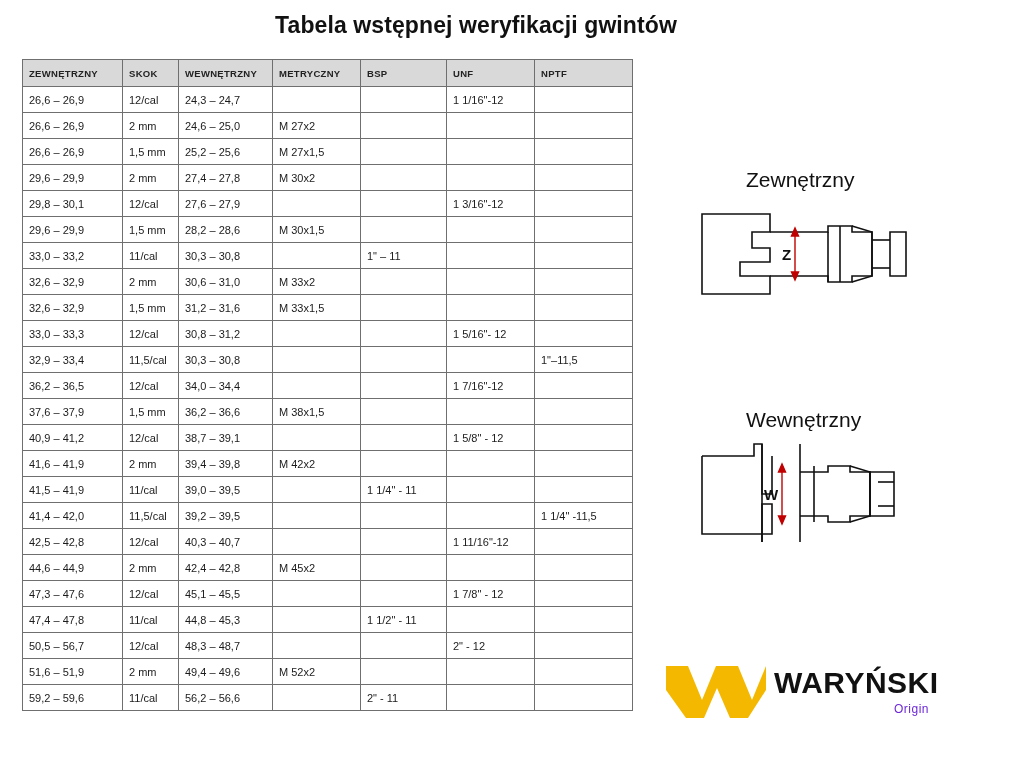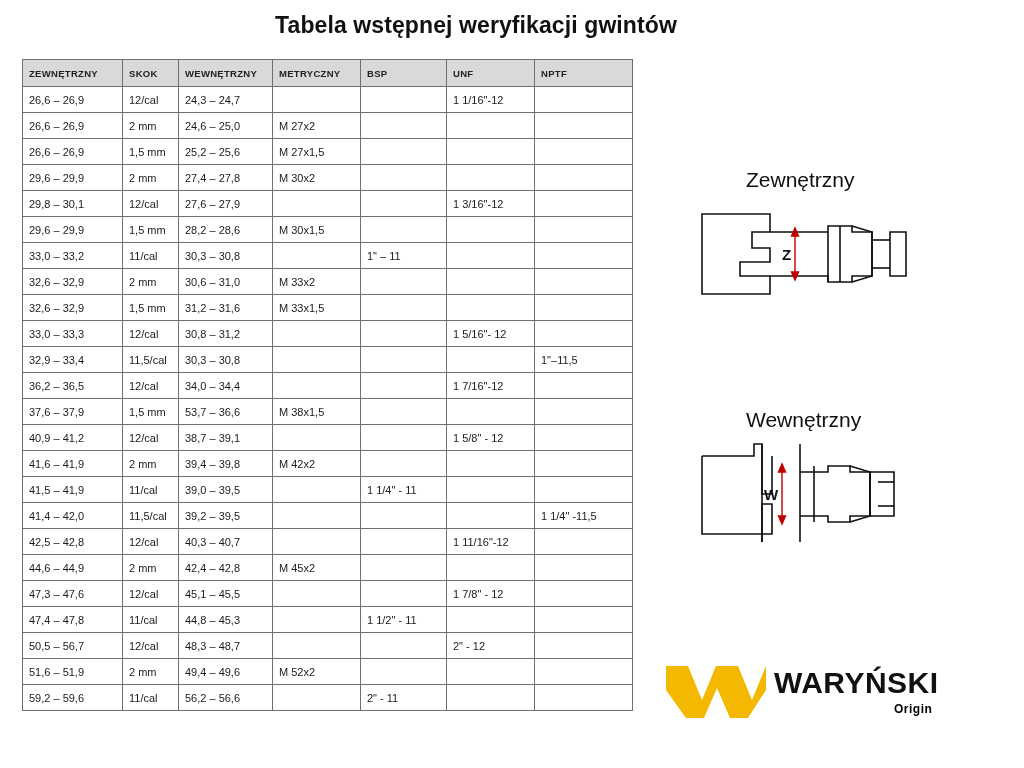--- a/index.html
+++ b/index.html
@@ -99,23 +99,22 @@
     font-size: 30px;
     font-weight: 700;
     letter-spacing: 0.5px;
     color: #111111;
   }
   #logo .logo-sub {
     position: absolute;
     left: 232px;
     top: 42px;
     font-size: 12px;
-    color: #000000;
+    color: #6d28d9;
     letter-spacing: 0.5px;
-    font-weight: bold;
   }
 </style>
 </head>
 <body>
 
 <div id="page-title">Tabela wstępnej weryfikacji gwintów</div>
 
 <div id="thread-table-wrap">
   <table class="thread-table">
     <colgroup>
@@ -243,21 +242,21 @@
           <td>12/cal</td>
           <td>34,0 – 34,4</td>
           <td></td>
           <td></td>
           <td>1 7/16"-12</td>
           <td></td>
         </tr>
         <tr>
           <td>37,6 – 37,9</td>
           <td>1,5 mm</td>
-          <td>53,7 – 36,6</td>
+          <td>36,2 – 36,6</td>
           <td>M 38x1,5</td>
           <td></td>
           <td></td>
           <td></td>
         </tr>
         <tr>
           <td>40,9 – 41,2</td>
           <td>12/cal</td>
           <td>38,7 – 39,1</td>
           <td></td>

